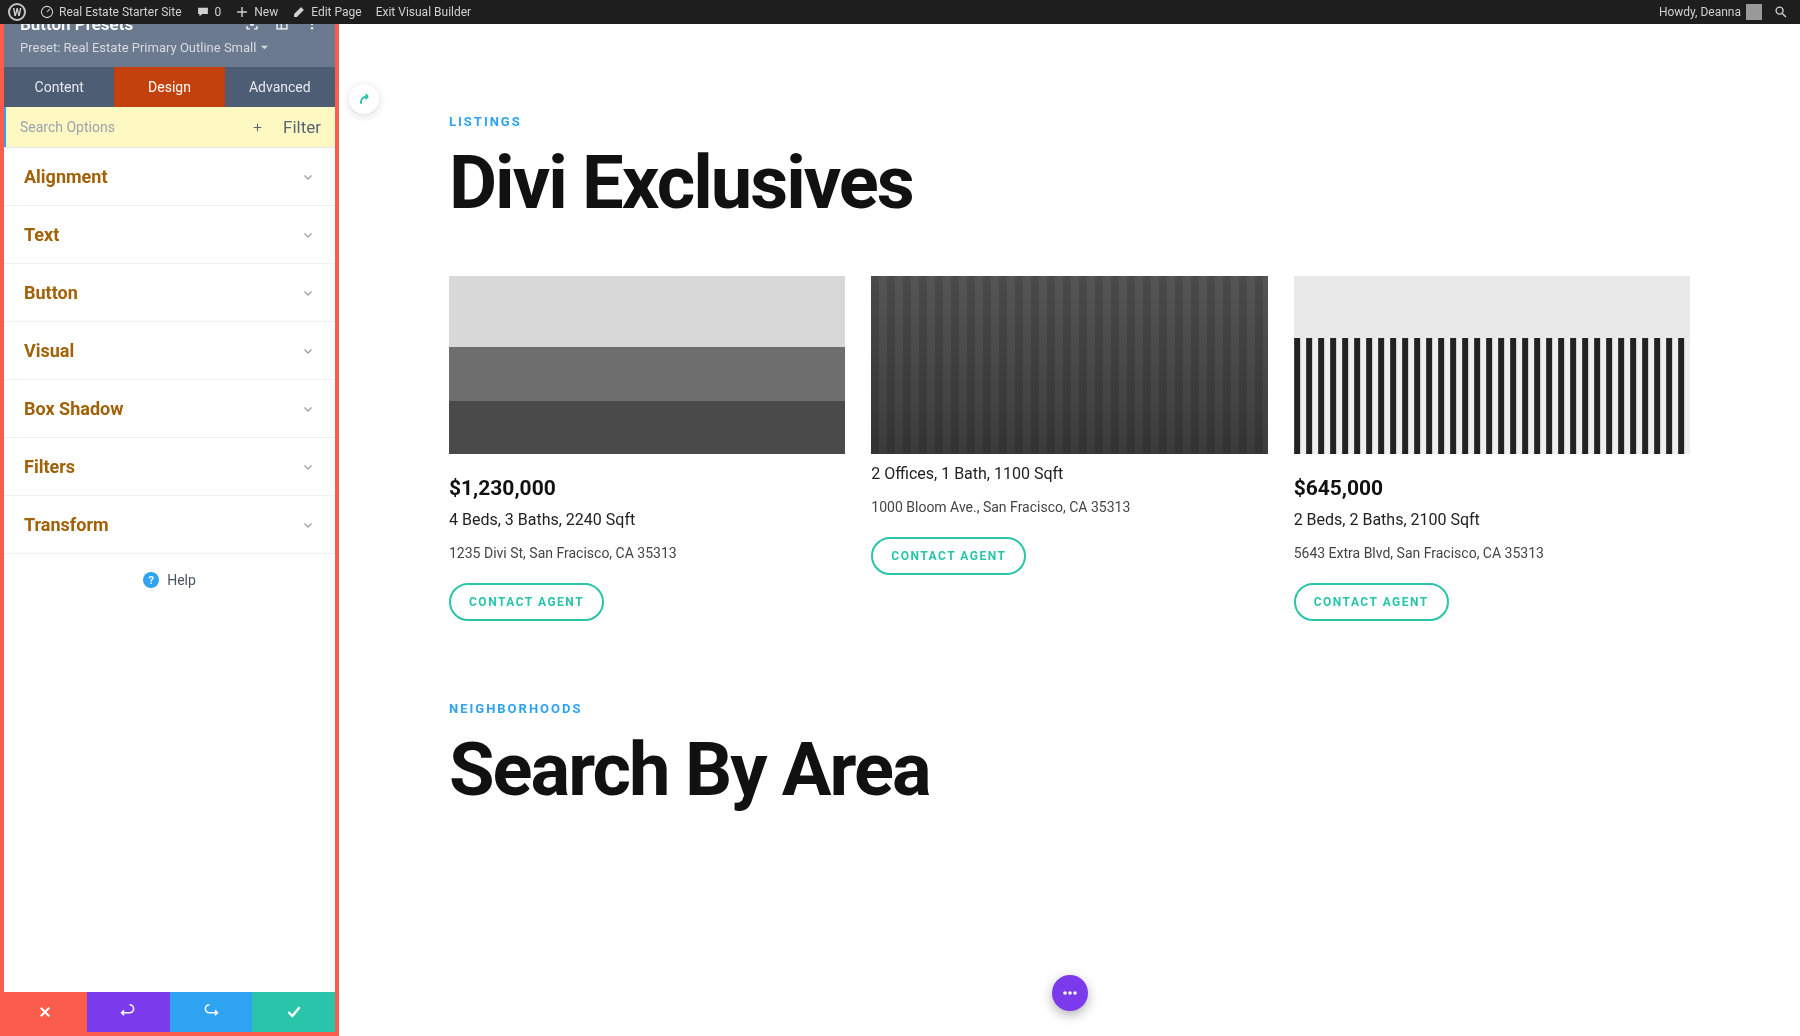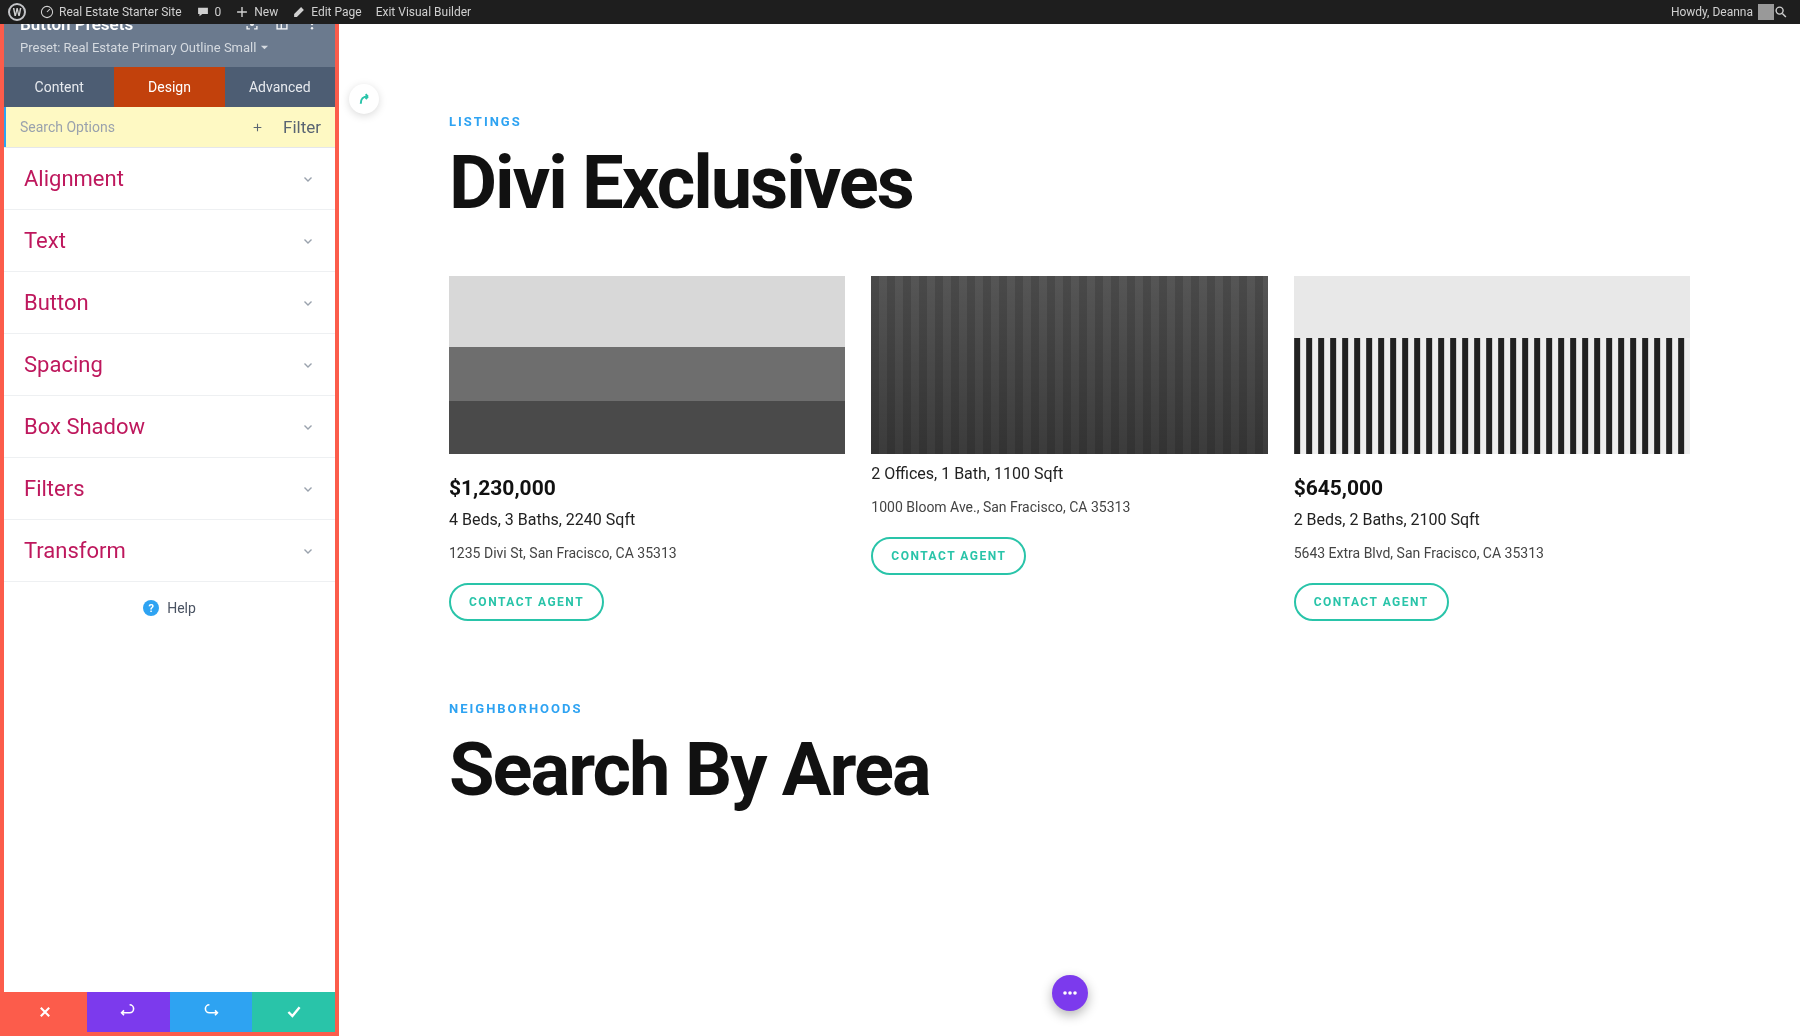--- a/index.html
+++ b/index.html
@@ -1,21 +1,21 @@
 <!DOCTYPE html>
 <html><head>
 <meta charset="utf-8">
 <style>
 * { margin: 0; padding: 0; box-sizing: border-box; font-family: -apple-system, BlinkMacSystemFont, "Segoe UI", Roboto, Helvetica, Arial, sans-serif; }
 body { background: #f5f5f5; overflow: hidden; }
 
 
 .admin-bar { position: fixed; top: 0; left: 0; right: 0; height: 24px; background: #1e1e1e; color: #c3c4c7; display: flex; align-items: center; font-size: 12px; z-index: 100; }
 .admin-bar-left { display: flex; align-items: center; gap: 14px; padding-left: 8px; }
-.admin-bar-right { margin-left: auto; display: flex; align-items: center; gap: 0; padding-right: 12px; }
+.admin-bar-right { margin-left: auto; display: flex; align-items: center; gap: 12px; padding-right: 12px; }
 .admin-bar-item { display: flex; align-items: center; gap: 5px; color: #d0d0d0; cursor: pointer; }
 .wp-logo { width: 18px; height: 18px; border: 2px solid #c3c4c7; border-radius: 50%; display: flex; align-items: center; justify-content: center; font-size: 10px; font-weight: bold; }
 .admin-icon { width: 14px; height: 14px; display: inline-block; }
 .avatar { width: 16px; height: 16px; background: #999; display: inline-block; }
 
 
 .settings-panel { position: fixed; top: 0; left: 0; width: 339px; height: 100vh; background: #fff; border: 4px solid #fc5c4b; display: flex; flex-direction: column; z-index: 50; }
 .panel-header { background: #6b7a8e; color: #fff; padding: 10px 16px 12px; }
 .panel-title-row { display: flex; align-items: center; justify-content: space-between; }
 .panel-title { font-size: 17px; font-weight: 600; }
@@ -27,21 +27,21 @@
 .tab { flex: 1; text-align: center; padding: 12px 0; font-size: 14px; color: #e6e9ee; cursor: pointer; }
 .tab.active { background: #c2410c; color: #fff; }
 
 .search-row { display: flex; align-items: center; background: #fef9c3; border-bottom: 1px solid #e5e7eb; }
 .search-input { flex: 1; border: none; background: transparent; padding: 12px 14px; font-size: 14px; outline: none; color: #333; border-left: 2px solid #2ea3f2; }
 .search-input::placeholder { color: #9aa2ad; }
 .filter-btn { display: flex; align-items: center; gap: 20px; padding: 0 14px; font-size: 17px; color: #5a6573; cursor: pointer; }
 
 .sections { flex: 1; overflow-y: auto; }
 .section-item { display: flex; align-items: center; justify-content: space-between; padding: 18px 20px; border-bottom: 1px solid #eef0f2; cursor: pointer; }
-.section-label { font-size: 22px; color: #be185d; font-weight: 400; }
+.section-label { font-size: 18px; color: #a16207; font-weight: 700; }
 .section-chevron { color: #9aa2ad; }
 
 .help-row { display: flex; align-items: center; justify-content: center; gap: 8px; padding: 18px 0; color: #4a5362; font-size: 14px; }
 .help-icon { width: 16px; height: 16px; background: #2ea3f2; border-radius: 50%; color: #fff; display: flex; align-items: center; justify-content: center; font-size: 11px; font-weight: bold; }
 
 .panel-footer { display: flex; height: 40px; }
 .footer-btn { flex: 1; display: flex; align-items: center; justify-content: center; color: #fff; cursor: pointer; }
 .footer-cancel { background: #fc5c4b; }
 .footer-undo { background: #7c3aed; }
 .footer-redo { background: #2ea3f2; }
@@ -183,21 +183,21 @@
           <path d="M5 8l5 5 5-5"></path>
         </svg>
     </div>
     <div class="section-item">
       <span class="section-label">Button</span>
       <svg class="section-chevron" width="14" height="14" viewBox="0 0 20 20" fill="none" stroke="currentColor" stroke-width="2">
           <path d="M5 8l5 5 5-5"></path>
         </svg>
     </div>
     <div class="section-item">
-      <span class="section-label">Spacing</span>
+      <span class="section-label">Visual</span>
       <svg class="section-chevron" width="14" height="14" viewBox="0 0 20 20" fill="none" stroke="currentColor" stroke-width="2">
           <path d="M5 8l5 5 5-5"></path>
         </svg>
     </div>
     <div class="section-item">
       <span class="section-label">Box Shadow</span>
       <svg class="section-chevron" width="14" height="14" viewBox="0 0 20 20" fill="none" stroke="currentColor" stroke-width="2">
           <path d="M5 8l5 5 5-5"></path>
         </svg>
     </div>

